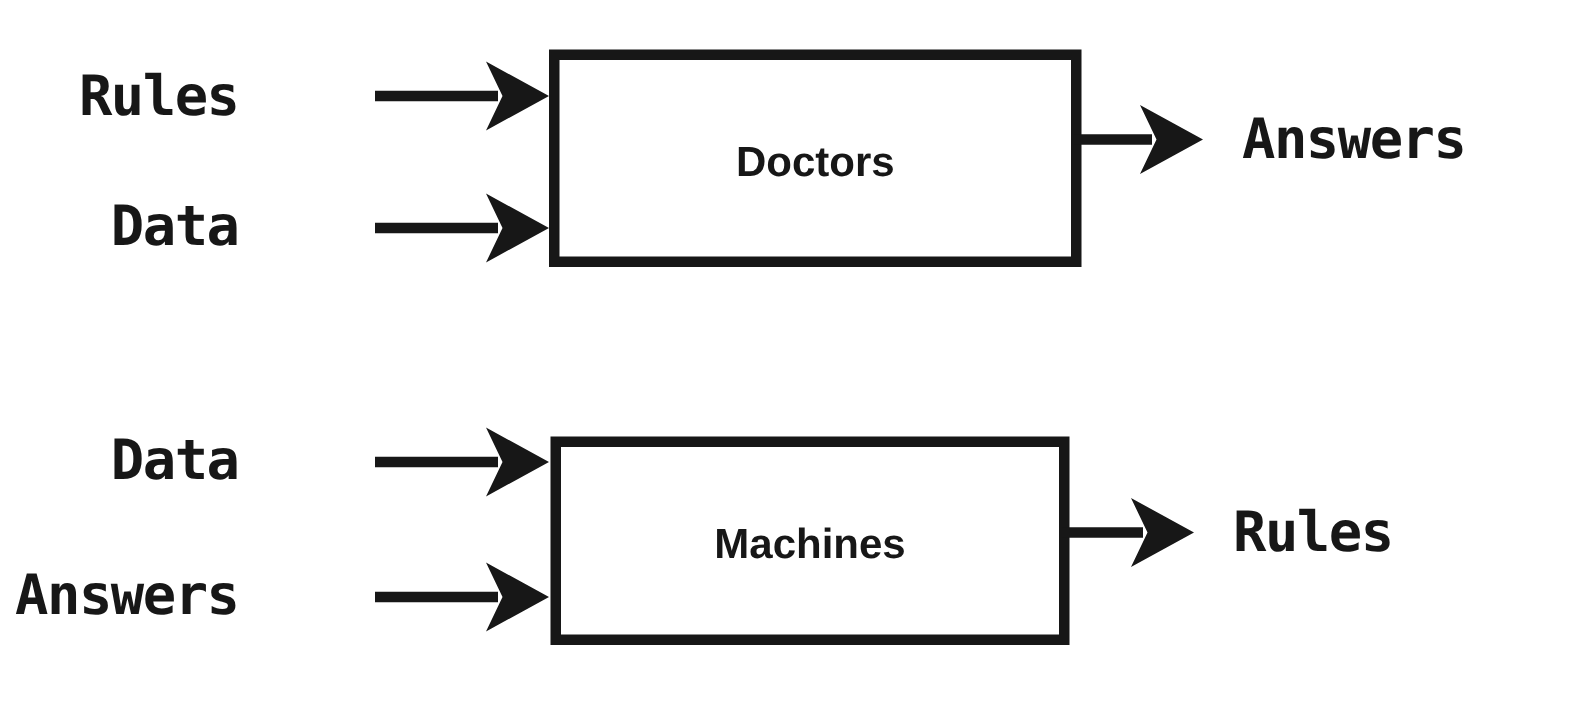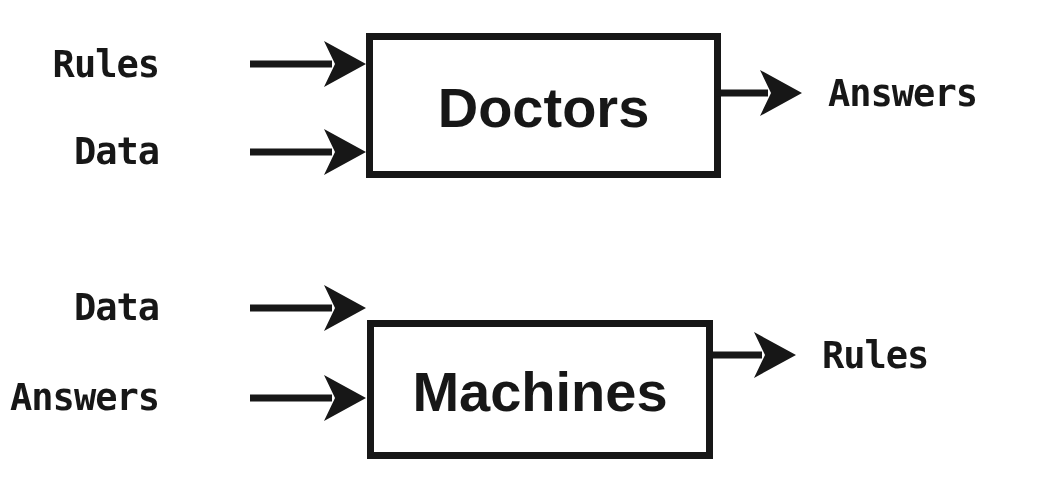--- a/index.html
+++ b/index.html
@@ -39,21 +39,21 @@
     box-sizing: border-box;
     border: 7px solid var(--ink);
     background: var(--background);
     display: flex;
     align-items: center;
     justify-content: center;
   }
   .box-label {
     font-family: "Liberation Sans", sans-serif;
     font-weight: bold;
-    font-size: 56px;
+    font-size: 28px;
     color: var(--ink);
     white-space: nowrap;
     line-height: 1;
     transform: translateY(2px);
   }
   .arrow {
     position: absolute;
     transform: translateY(-50%);
     color: var(--ink);
     display: block;
@@ -106,21 +106,21 @@
     <svg class="arrow" style="left:250px; top:308px;" width="116" height="52" viewBox="0 0 116 52" aria-hidden="true">
       <line x1="0" y1="26" x2="82" y2="26"></line>
       <polygon points="116,26 74,3 85,26 74,49"></polygon>
     </svg>
 
     <svg class="arrow" style="left:250px; top:398px;" width="116" height="52" viewBox="0 0 116 52" aria-hidden="true">
       <line x1="0" y1="26" x2="82" y2="26"></line>
       <polygon points="116,26 74,3 85,26 74,49"></polygon>
     </svg>
 
-    <div class="process-box" style="left:367px; top:291px; width:346px; height:139px;margin-top:29px;">
+    <div class="process-box" style="left:367px; top:291px; width:346px; height:139px;">
       <span class="box-label">Machines</span>
     </div>
 
     <svg class="arrow" style="left:708px; top:355px;" width="88" height="52" viewBox="0 0 88 52" aria-hidden="true">
       <line x1="0" y1="26" x2="54" y2="26"></line>
       <polygon points="88,26 46,3 57,26 46,49"></polygon>
     </svg>
 
     <div class="io-label" style="left:822px; top:355px;">Rules</div>
   </section>

